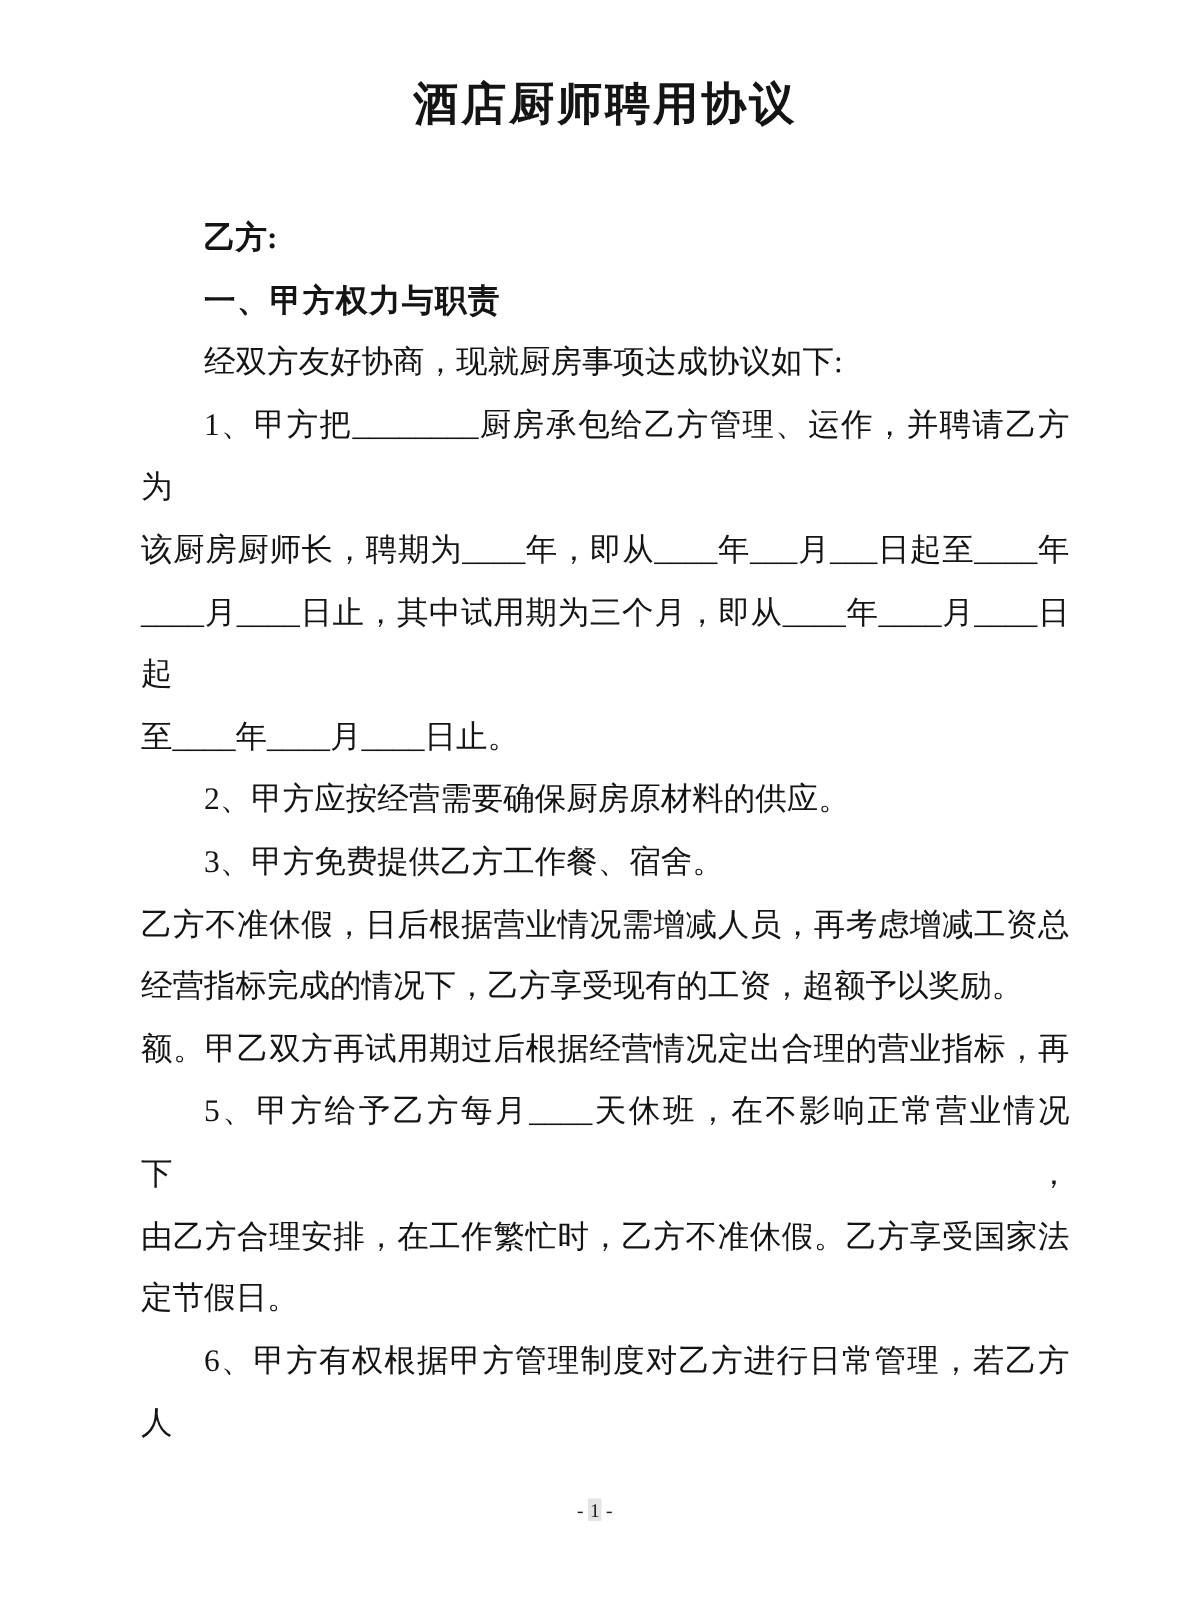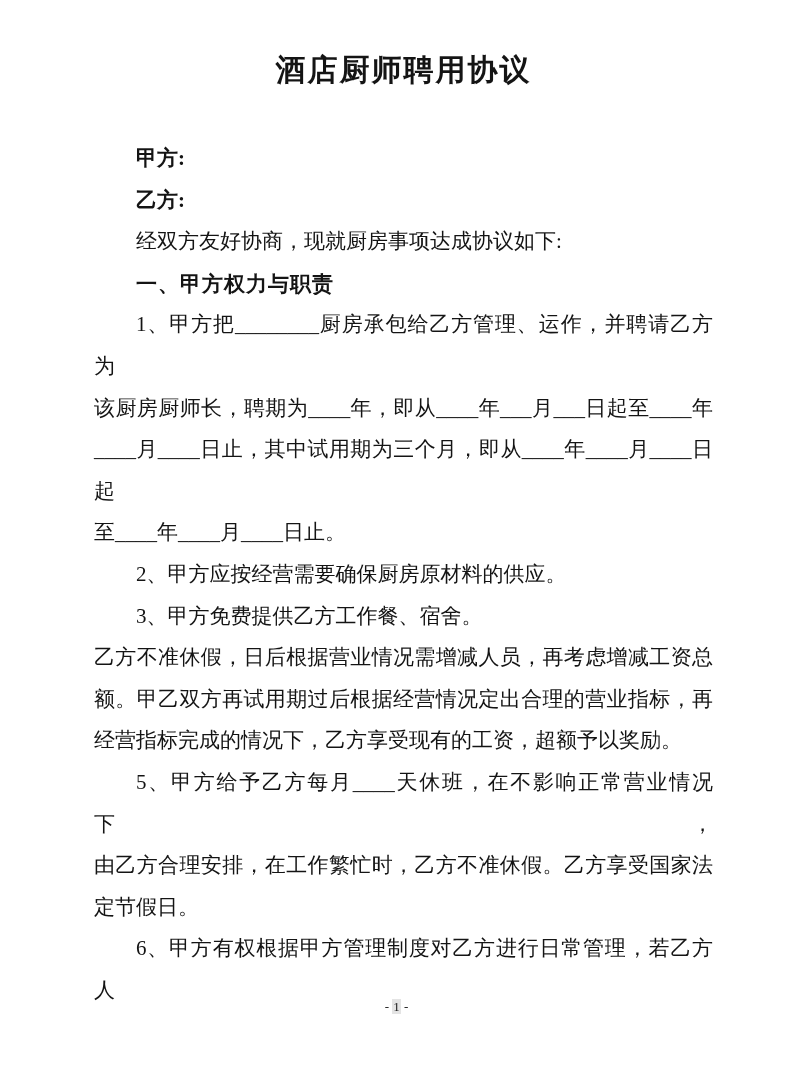--- a/index.html
+++ b/index.html
@@ -64,47 +64,44 @@
   }
 </style>
 </head>
 <body>
 
 <div class="page">
   <div class="content">
     <h1 class="title">酒店厨师聘用协议</h1>
     <div class="doc-body">
         <div class="para party">
-          <div class="line first">甲方:</div>
+          <div class="line first">乙方:</div>
         </div>
-        <div class="para party">
-          <div class="line first">乙方:</div>
+        <div class="para heading">
+          <div class="line first">一、甲方权力与职责</div>
         </div>
         <div class="para body">
           <div class="line first">经双方友好协商，现就厨房事项达成协议如下:</div>
-        </div>
-        <div class="para heading">
-          <div class="line first">一、甲方权力与职责</div>
         </div>
         <div class="para body">
           <div class="line first fill">1、甲方把________厨房承包给乙方管理、运作，并聘请乙方为</div>
           <div class="line fill">该厨房厨师长，聘期为____年，即从____年___月___日起至____年</div>
           <div class="line fill">____月____日止，其中试用期为三个月，即从____年____月____日起</div>
           <div class="line">至____年____月____日止。</div>
         </div>
         <div class="para body">
           <div class="line first">2、甲方应按经营需要确保厨房原材料的供应。</div>
         </div>
         <div class="para body">
           <div class="line first">3、甲方免费提供乙方工作餐、宿舍。</div>
         </div>
         <div class="para body">
           <div class="line fill">乙方不准休假，日后根据营业情况需增减人员，再考虑增减工资总</div>
+          <div class="line">经营指标完成的情况下，乙方享受现有的工资，超额予以奖励。</div>
           <div class="line fill">额。甲乙双方再试用期过后根据经营情况定出合理的营业指标，再</div>
-          <div class="line">经营指标完成的情况下，乙方享受现有的工资，超额予以奖励。</div>
         </div>
         <div class="para body">
           <div class="line first fill">5、甲方给予乙方每月____天休班，在不影响正常营业情况下，</div>
           <div class="line fill">由乙方合理安排，在工作繁忙时，乙方不准休假。乙方享受国家法</div>
           <div class="line">定节假日。</div>
         </div>
         <div class="para body">
           <div class="line first fill">6、甲方有权根据甲方管理制度对乙方进行日常管理，若乙方人</div>
         </div>
       </div>

